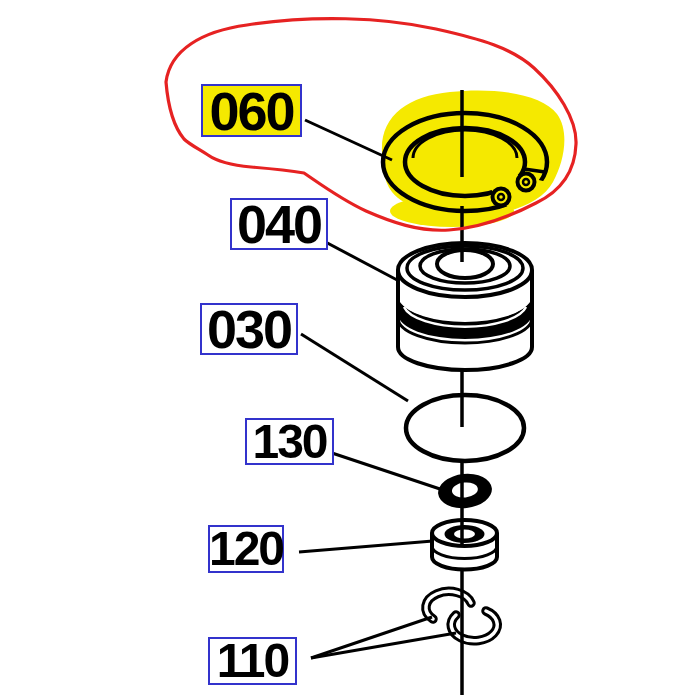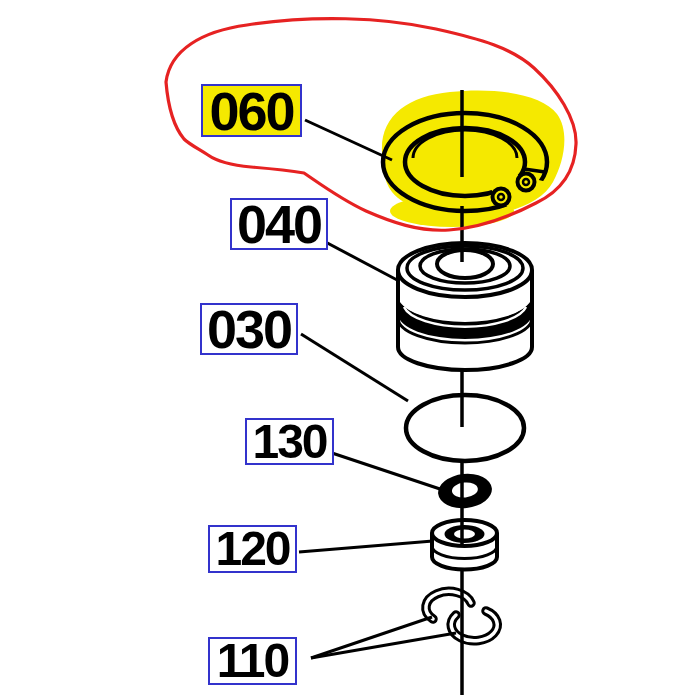--- a/index.html
+++ b/index.html
@@ -14,21 +14,21 @@
     font-weight:700;line-height:1;letter-spacing:-2px;box-sizing:border-box;
     transform-origin:center;user-select:none;
   }
   .plabel.big{font-size:54px;}
   .plabel.small{font-size:48px;}
   .plabel.hl{background:var(--c-yellow,#f5e900);}
   #lbl-060{left:201px;top:84px;width:101px;height:53px;}
   #lbl-040{left:200px;top:198px;width:98px;height:52px;margin-left:30px;}
   #lbl-050{left:200px;top:303px;width:98px;height:52px;}
   #lbl-130{left:208px;top:418px;width:89px;height:47px;margin-left:37px;}
-  #lbl-120{left:208px;top:525px;width:89px;height:48px;}
+  #lbl-120{left:208px;top:525px;width:76px;height:48px;}
   #lbl-110{left:208px;top:637px;width:89px;height:48px;}
   .blend-multiply{mix-blend-mode:multiply;}
 </style>
 </head>
 <body>
 
 <div id="stage" style="--c-border: #3333cc; --c-yellow: #f5e900;">
 
   <svg id="drawing" viewBox="0 0 700 700" xmlns="http://www.w3.org/2000/svg">
 

